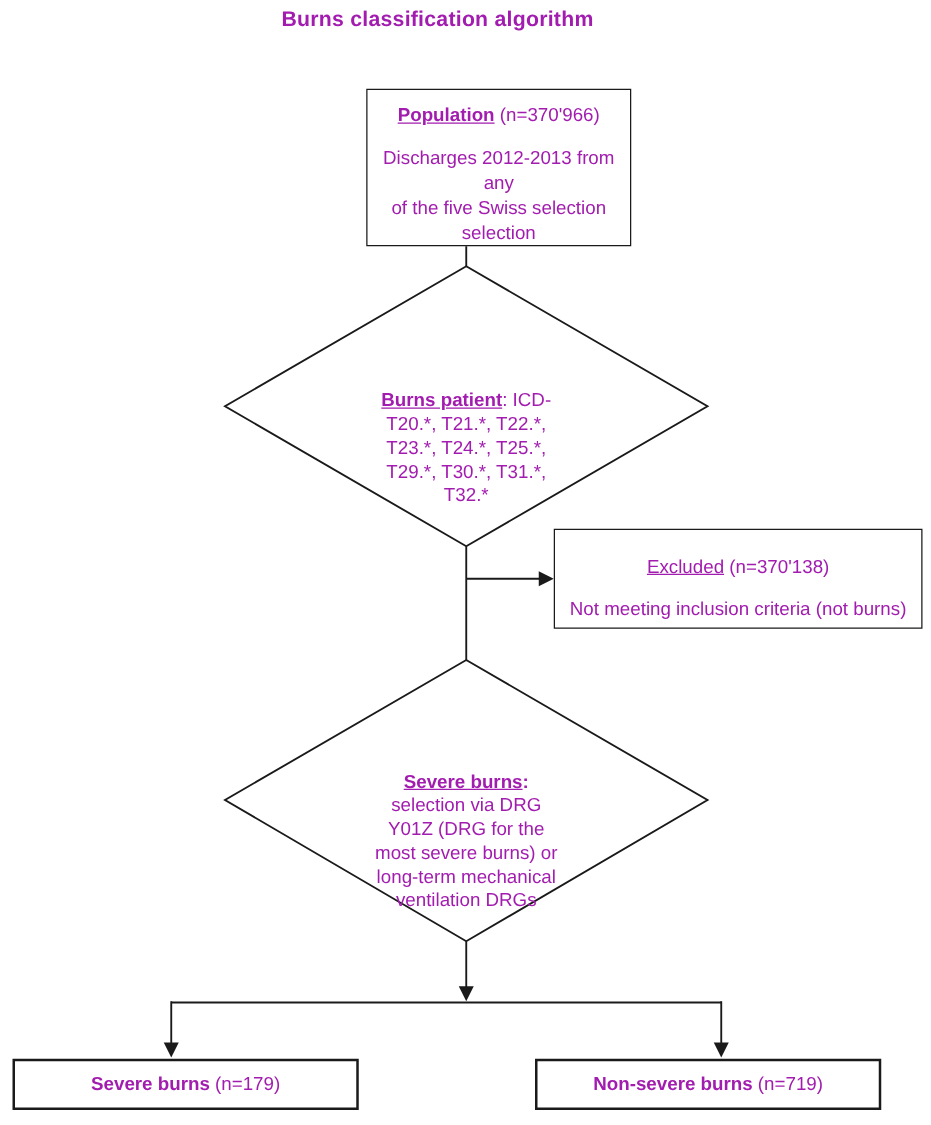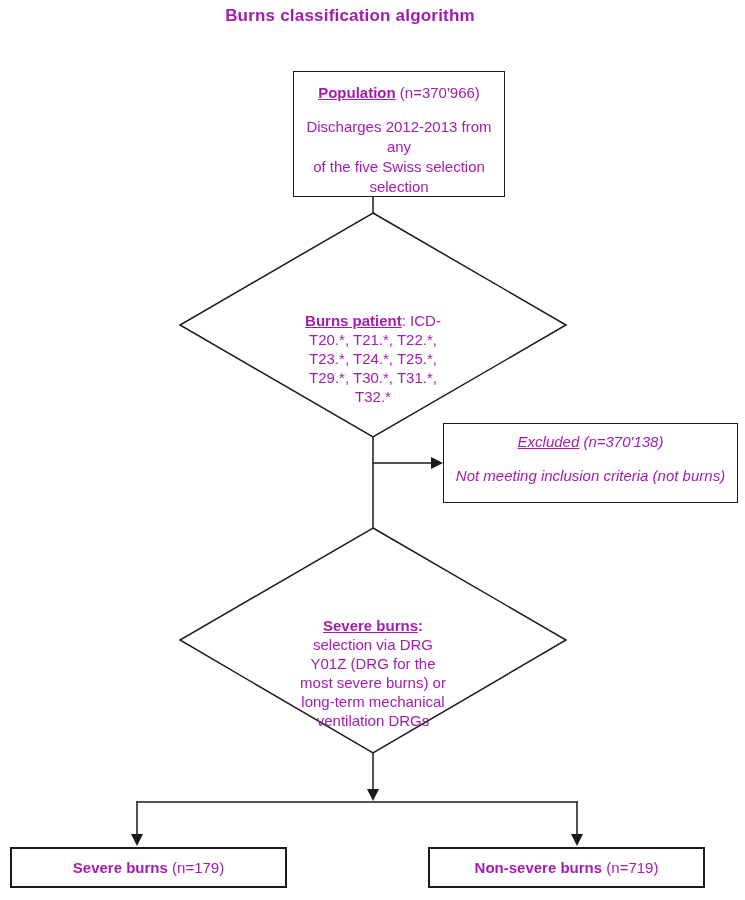--- a/index.html
+++ b/index.html
@@ -37,21 +37,21 @@
     position: absolute;
     background: #ffffff;
     border: 1.5px solid #1a1a1a;
     box-sizing: border-box;
     font-size: 15px;
     line-height: 20px;
     text-align: center;
   }
   .box.thick { border-width: 2px; }
   .pop-box    { left: 261px; top: 71px;  width: 212px; height: 126px; padding-top: 11px; margin-left: 32px; }
-  .excl-box   { left: 443px; top: 423px; width: 295px; height: 80px;  padding-top: 8px; font-style: italic; }
+  .excl-box   { left: 443px; top: 423px; width: 295px; height: 80px;  padding-top: 20px; }
   .result-box {
     top: 847px; width: 277px; height: 41px;
     display: flex; align-items: center; justify-content: center;
   }
   .severe-box     { left: 10px; }
   .non-severe-box { left: 428px; }
   .gap { height: 14px; }
   .diamond-text {
     position: absolute;
     width: 230px;

